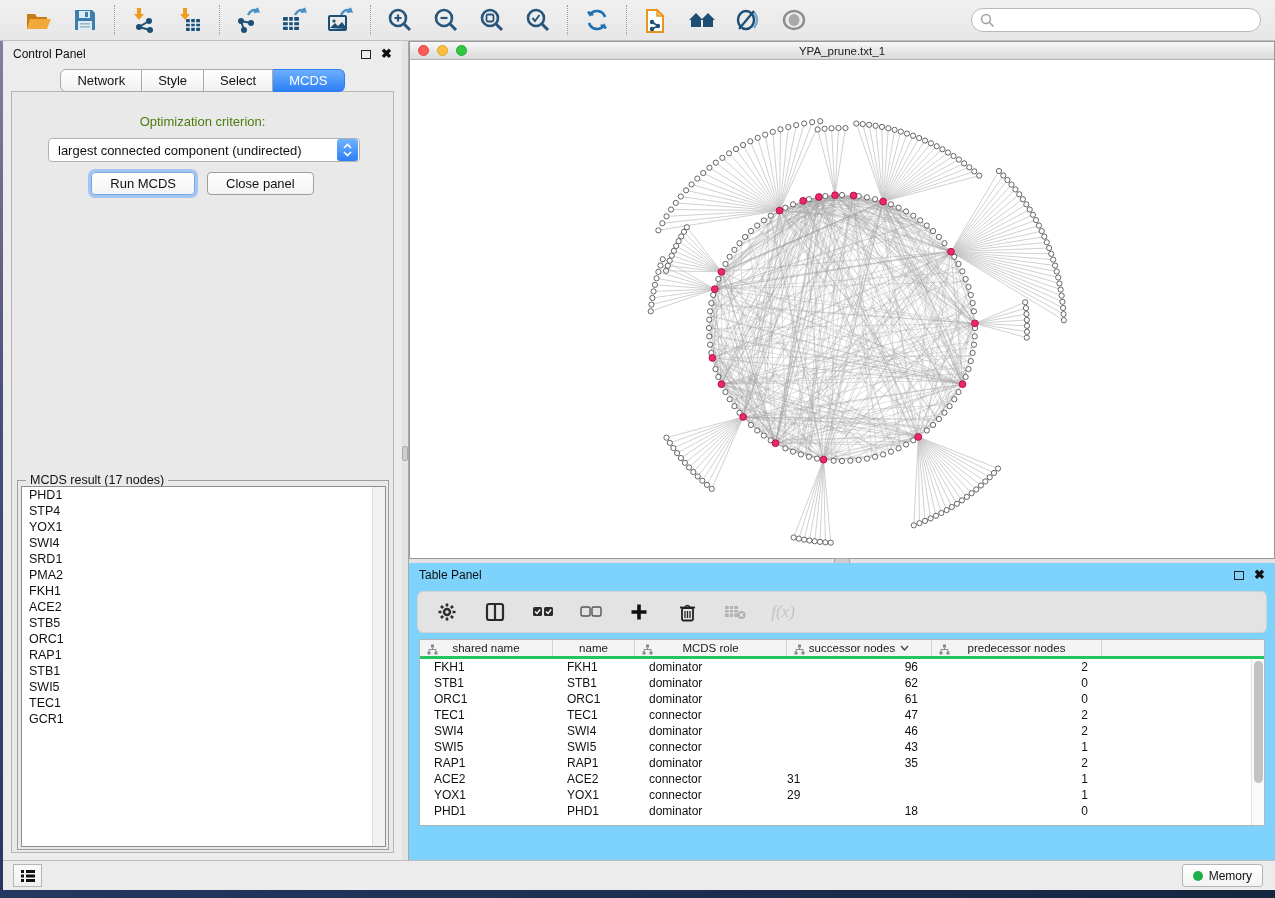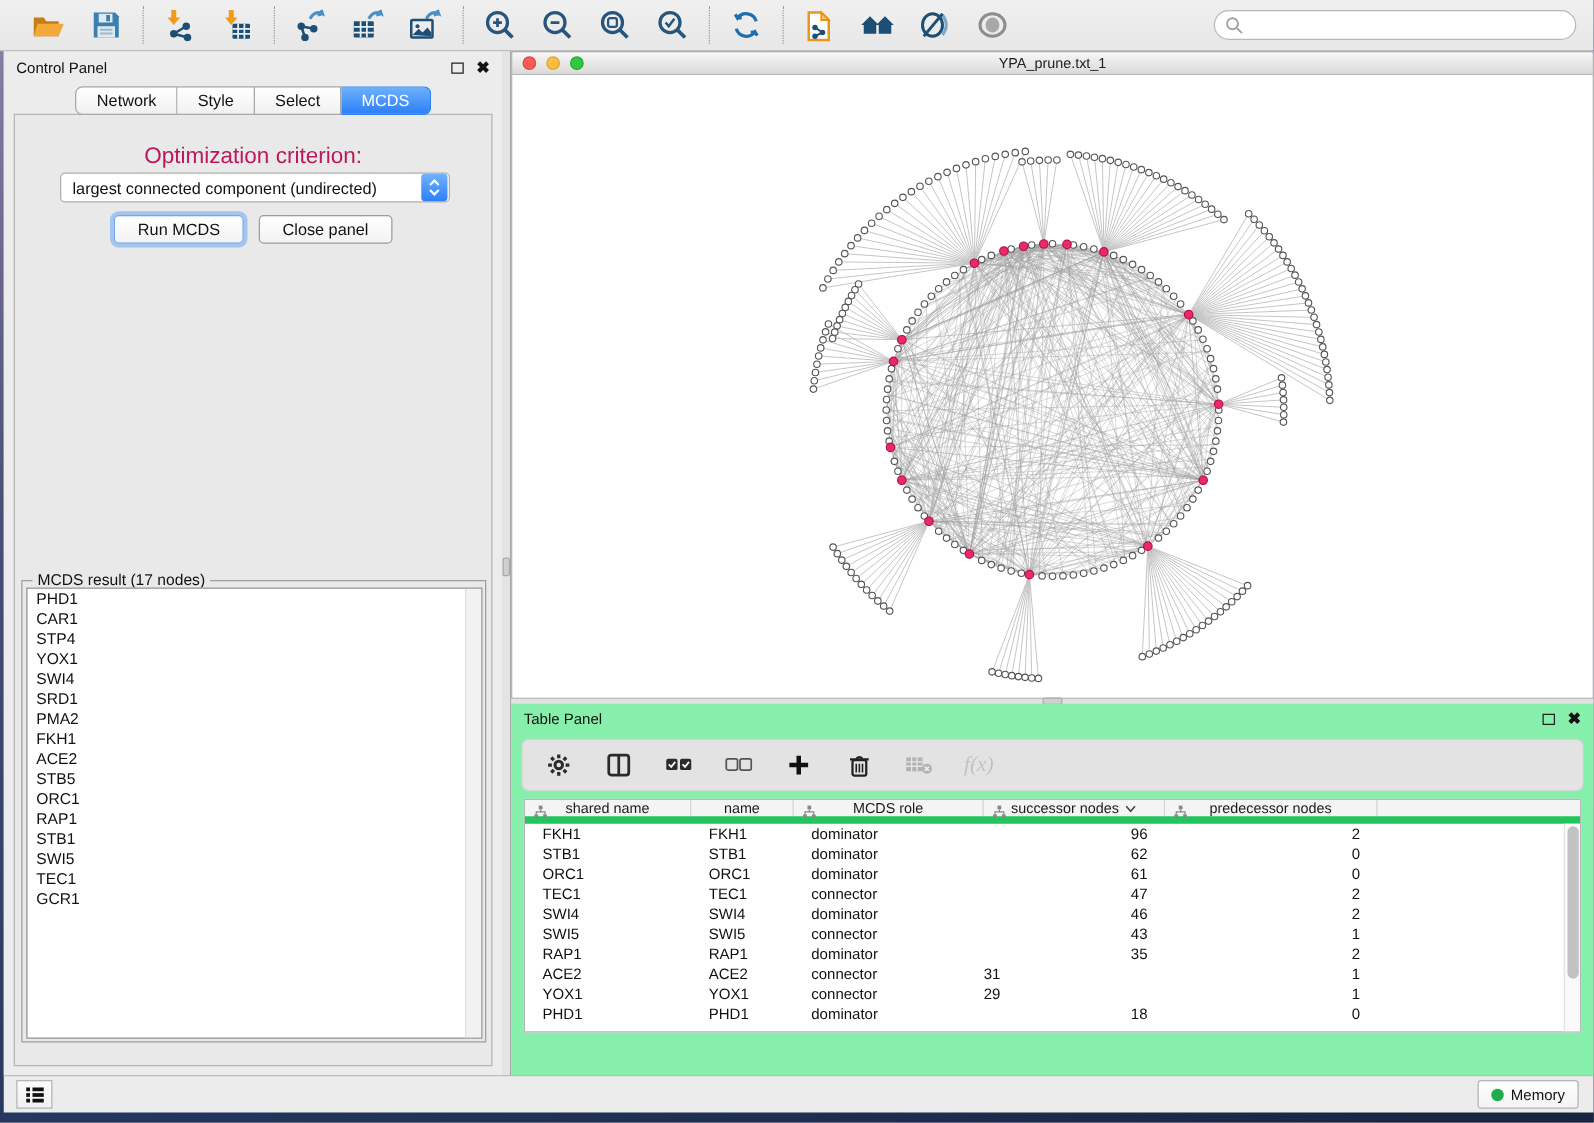--- a/index.html
+++ b/index.html
@@ -34,33 +34,33 @@
 
   .cp-tabs { position:absolute; left:0; top:28px; width:100%; display:flex; justify-content:center; z-index:2; }
   .tab { height:23px; padding:0 16px; background:linear-gradient(#ffffff,#f1f1f1); border:1px solid #a9a9a9;
     border-left-width:0; font-size:13px; color:#111; display:flex; align-items:center; cursor:pointer; }
   .tab:first-child { border-left-width:1px; border-radius:6px 0 0 6px; }
   .tab:last-child { border-radius:0 6px 6px 0; }
   .tab.active { background:linear-gradient(#6cb0fd,#2d7ff7); color:#fff; border-color:#2d7ff7; }
 
   .cp-content { position:absolute; left:8px; top:50px; width:383px; height:762px;
     background:#e9e9e9; border:1px solid #b5b5b5; }
-  .opt-label { margin-top:22px; text-align:center; font-size:18px; color:#be185d; }
+  .opt-label { margin-top:22px; text-align:center; font-size:13px; color:#4d7c0f; }
   .dropdown { position:absolute; left:36px; top:46px; width:312px; height:24px; background:#fff;
     border:1px solid #b0b0b0; border-radius:4px; display:flex; align-items:center; cursor:pointer; }
   .dropdown-text { flex:1; font-size:13px; color:#111; padding-left:9px; white-space:nowrap; overflow:hidden; }
   .dropdown-stepper { width:21px; height:22px; border-radius:3px; margin-right:1px;
     background:linear-gradient(#6fb3fe,#2d7ff7); display:flex; flex-direction:column; align-items:center; justify-content:center; }
   .dropdown-stepper svg { display:block; }
   .cp-buttons { position:absolute; left:0; top:80px; width:100%; display:flex; justify-content:center; gap:12px; }
   .btn { height:23px; padding:0 18px; background:linear-gradient(#ffffff,#f3f3f3); border:1px solid #9d9d9d;
     border-radius:4px; font-size:13px; color:#111; display:flex; align-items:center; cursor:pointer; }
   .btn.focused { border-color:#74a9e8; box-shadow:0 0 0 3px rgba(110,165,245,.55); }
 
-  .result-group { position:absolute; left:5px; top:372px; width:372px; height:370px; border:1px solid #9e9e9e; }
+  .result-group { position:absolute; left:5px; top:388px; width:372px; height:370px; border:1px solid #9e9e9e; }
   .result-label { position:absolute; top:-8px; left:8px; background:#e9e9e9; padding:0 4px; font-size:12.5px; color:#111; }
   .result-list { position:absolute; left:3px; top:5px; width:365px; height:361px; background:#fff;
     border:1px solid #8d8d8d; overflow:hidden; }
   .result-scroll { position:absolute; right:0; top:0; width:13px; height:100%; background:#f2f2f2; border-left:1px solid #ddd; }
   .result-item { font-size:12.5px; color:#111; line-height:16px; padding-left:7px; cursor:default; }
 
   
   .v-splitter { width:7px; height:100%; background:#e4e4e4; border-right:1px solid #a8a8a8; position:relative; }
   .v-handle { position:absolute; left:0px; top:405px; width:6px; height:15px; background:#cfcfcf;
     border:1px solid #aaa; border-radius:2px; cursor:col-resize; }
@@ -77,31 +77,31 @@
   .light.green { background:#2fc840; border:1px solid #23ab31; }
   .net-title { position:absolute; left:0; right:0; text-align:center; font-size:11.5px; color:#222; }
   .net-canvas { flex:1; position:relative; background:#fff; overflow:hidden; }
   .net-canvas svg { position:absolute; left:0; top:0; }
 
   .h-splitter { height:4px; background:#e2e2e2; position:relative; }
   .h-handle { position:absolute; left:50%; top:-1px; width:16px; height:6px; margin-left:-8px;
     background:#cfcfcf; border:1px solid #aaa; border-radius:2px; cursor:row-resize; }
 
   
-  .table-panel { flex:1; background:#86efac; position:relative; }
+  .table-panel { flex:1; background:#7dd3fc; position:relative; }
   .tp-titlebar { height:24px; display:flex; align-items:center; padding:0 10px; }
   .tp-title { font-size:12px; color:#111; }
   .tp-toolbar { position:absolute; left:8px; top:28px; right:8px; height:42px; background:#e3e3e3;
     border:1px solid #d2d2d2; border-radius:6px; display:flex; align-items:center; gap:22px; padding-left:16px; }
   .tp-tool { display:flex; align-items:center; justify-content:center; width:26px; height:26px; cursor:pointer; }
   .tp-tool.disabled { opacity:.45; cursor:default; }
   .fx-label { font-family:"Liberation Serif", serif; font-style:italic; font-size:17px; color:#9a9a9a; }
 
   .table-area { position:absolute; left:10px; top:76px; right:10px; bottom:34px; background:#fff; border:1px solid #b5b5b5; }
-  .tbl-header { display:flex; height:19px; background:#f4f4f4; border-bottom:6px solid #22c55e; }
+  .tbl-header { display:flex; height:19px; background:#f4f4f4; border-bottom:3px solid #22c55e; }
   .tbl-h-cell { position:relative; display:flex; align-items:center; justify-content:center; gap:5px;
     border-right:1px solid #d4d4d4; font-size:11.5px; color:#1a1a1a; cursor:pointer; }
   .tbl-h-icon { position:absolute; left:7px; top:4px; }
   .tbl-rows { position:absolute; left:0; top:19px; right:13px; bottom:0; overflow:hidden; }
   .tbl-row { display:flex; height:16px; align-items:center; cursor:default; }
   .tbl-cell { font-size:12px; color:#111; white-space:nowrap; overflow:hidden; }
   .tbl-scroll { position:absolute; right:0; top:19px; width:13px; bottom:0; background:#fafafa; border-left:1px solid #e2e2e2; }
   .tbl-thumb { position:absolute; left:1.5px; top:2px; width:9px; height:122px; background:#c2c2c2; border-radius:5px; cursor:pointer; }
 
   .tp-tabs { position:absolute; left:0; bottom:7px; width:100%; display:flex; justify-content:center; }
@@ -316,21 +316,20 @@
             </div>
           <div class="btn">
               <span>Close panel</span>
             </div>
         </div>
         <div class="result-group">
           <span class="result-label">MCDS result (17 nodes)</span>
           <div class="result-list">
             <div id="result-items">
                 <div class="result-item">PHD1</div>
-                <div class="result-item">CAR1</div>
                 <div class="result-item">STP4</div>
                 <div class="result-item">YOX1</div>
                 <div class="result-item">SWI4</div>
                 <div class="result-item">SRD1</div>
                 <div class="result-item">PMA2</div>
                 <div class="result-item">FKH1</div>
                 <div class="result-item">ACE2</div>
                 <div class="result-item">STB5</div>
                 <div class="result-item">ORC1</div>
                 <div class="result-item">RAP1</div>

